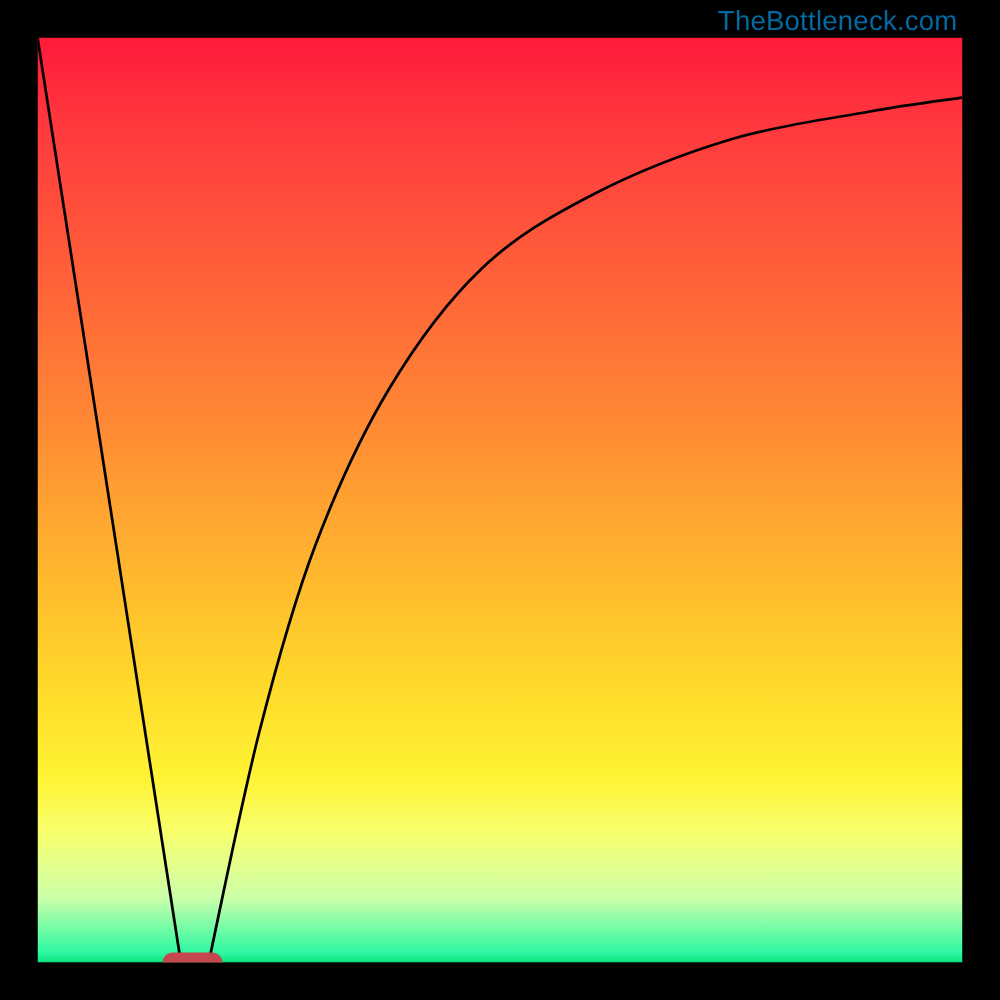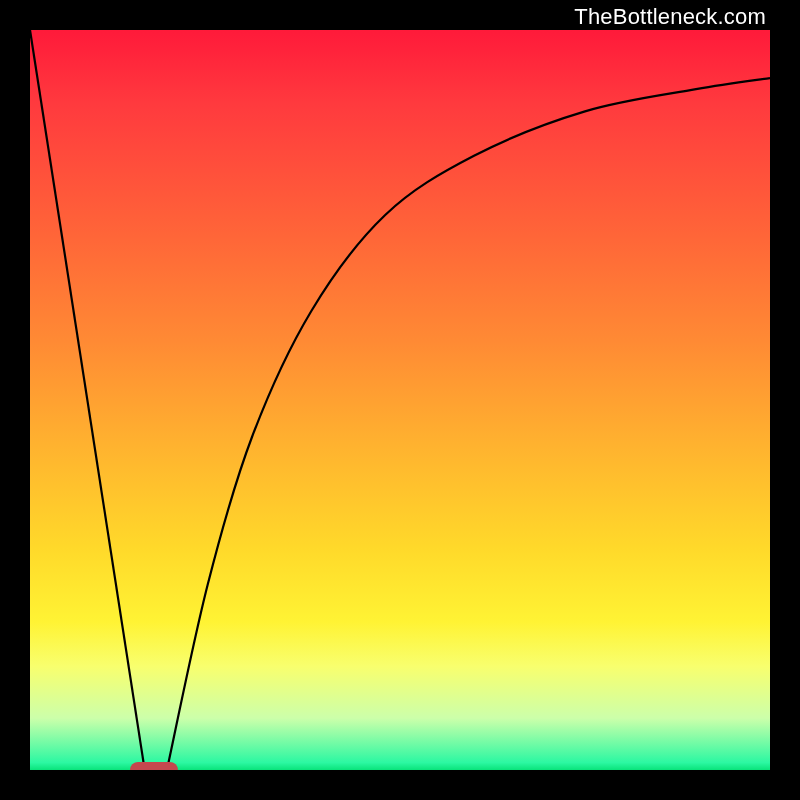--- a/index.html
+++ b/index.html
@@ -42,21 +42,21 @@
       #f8ff6e 86%,
       #ccffaa 93%,
       #2cf8a2 99%,
       #09e37a 100%
     );
   }
   .watermark {
     position: absolute;
     top: 4px;
     right: 34px;
-    color: #ffffff;
+    color: #0369a1;
     font-size: 22px;
     letter-spacing: 0.2px;
     user-select: none;
   }
   svg.curves {
     position: absolute;
     inset: 0;
   }
   .marker {
     position: absolute;

